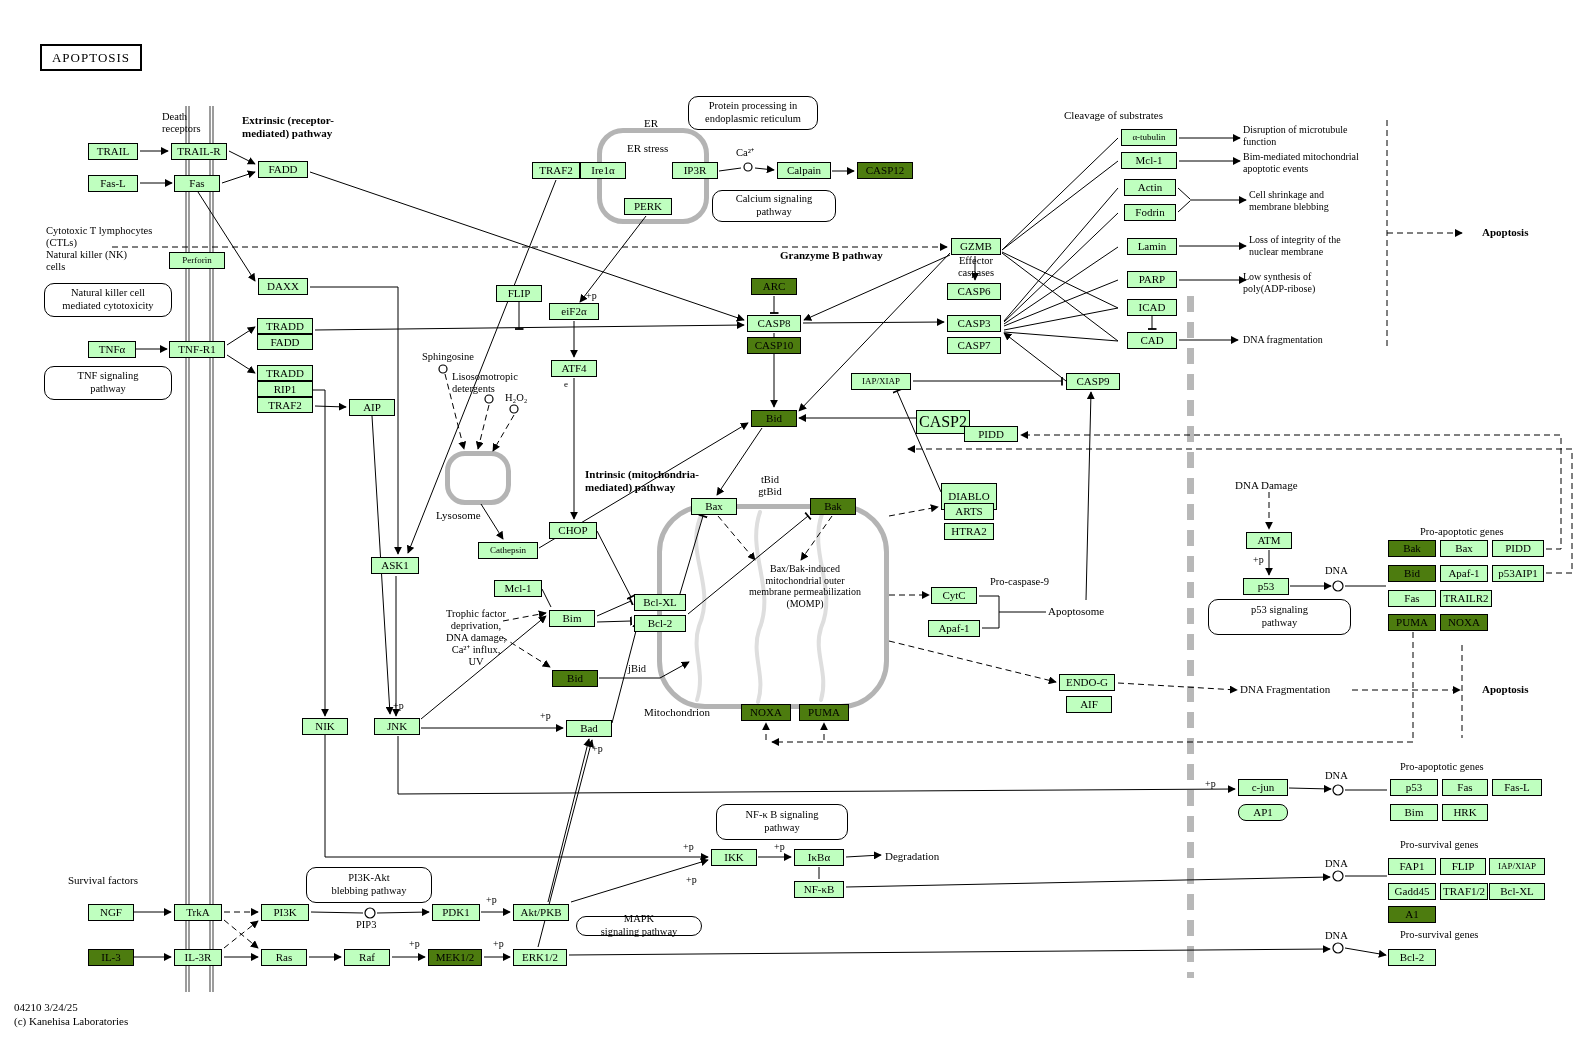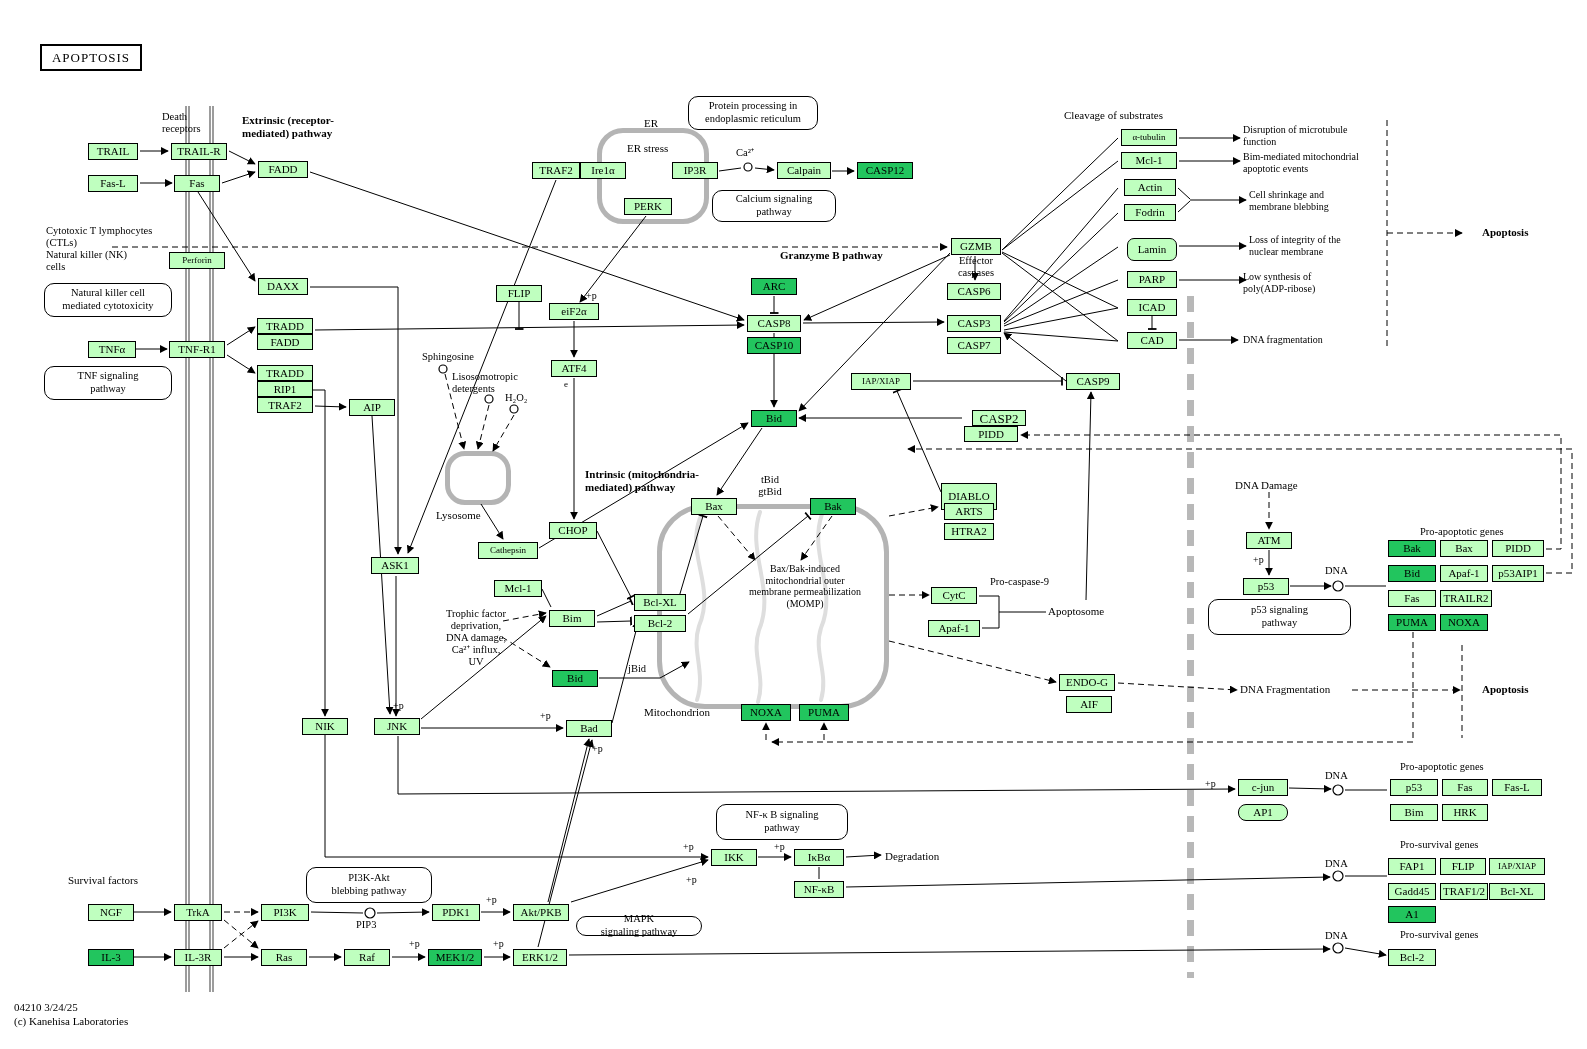--- a/index.html
+++ b/index.html
@@ -17,21 +17,21 @@
   #mito{left:657px;top:504px;width:232px;height:205px}
   #lyso{left:445px;top:451px;width:66px;height:54px;border-radius:20px}
   #er{left:597px;top:128px;width:112px;height:96px;border-radius:26px}
   #edge-layer{position:absolute;left:0;top:0;z-index:2}
   .edge{fill:none;stroke:#000;stroke-width:1}
   .edge.dash{stroke-dasharray:6 4}
   .crista{fill:none;stroke:#dedede;stroke-width:4;stroke-linecap:round}
   .circ{fill:#fff;stroke:#000;stroke-width:1.2}
   .node{position:absolute;border:1px solid #000;background:#bfffbf;display:flex;align-items:center;
         justify-content:center;line-height:1;z-index:3;white-space:nowrap}
-  .node.white{background:#22c55e}
+  .node.white{background:#4d7c0f}
   .lbl{position:absolute;font-size:11px;line-height:1.15;white-space:pre-line;z-index:3}
   .lbl.b{font-weight:bold}
   .lbl.c{text-align:center}
   .pbox{position:absolute;border:1.5px solid #000;border-radius:10px;background:#fff;display:flex;
         align-items:center;justify-content:center;text-align:center;font-size:10.5px;line-height:1.2;
         z-index:3;white-space:pre-line}
   .footer{position:absolute;left:14px;top:1000px;font-size:11px;line-height:1.3;z-index:3}
 </style>
 </head>
 <body>
@@ -235,28 +235,28 @@
       <div class="node" style="left: 551px; top: 360px; width: 46px; height: 17px; font-size: 11px;">ATF4</div>
       <div class="node white" style="left: 751px; top: 278px; width: 46px; height: 17px; font-size: 11px;">ARC</div>
       <div class="node" style="left: 747px; top: 315px; width: 54px; height: 17px; font-size: 11px;">CASP8</div>
       <div class="node white" style="left: 747px; top: 337px; width: 54px; height: 17px; font-size: 11px;">CASP10</div>
       <div class="node" style="left: 951px; top: 238px; width: 50px; height: 17px; font-size: 11px;">GZMB</div>
       <div class="node" style="left: 947px; top: 283px; width: 54px; height: 17px; font-size: 11px;">CASP6</div>
       <div class="node" style="left: 947px; top: 315px; width: 54px; height: 17px; font-size: 11px;">CASP3</div>
       <div class="node" style="left: 947px; top: 337px; width: 54px; height: 17px; font-size: 11px;">CASP7</div>
       <div class="node" style="left: 851px; top: 373px; width: 60px; height: 17px; font-size: 9px;">IAP/XIAP</div>
       <div class="node" style="left: 1066px; top: 373px; width: 54px; height: 17px; font-size: 11px;">CASP9</div>
-      <div class="node" style="left: 972px; top: 410px; width: 54px; height: 16px; font-size: 13px;">CASP2</div>
+      <div class="node" style="left: 916px; top: 410px; width: 54px; height: 24px; font-size: 16px;">CASP2</div>
       <div class="node" style="left: 964px; top: 426px; width: 54px; height: 16px; font-size: 11px;">PIDD</div>
       <div class="node white" style="left: 751px; top: 410px; width: 46px; height: 17px; font-size: 11px;">Bid</div>
       <div class="node" style="left: 1121px; top: 129px; width: 56px; height: 17px; font-size: 9px;">α-tubulin</div>
       <div class="node" style="left: 1121px; top: 152px; width: 56px; height: 17px; font-size: 11px;">Mcl-1</div>
       <div class="node" style="left: 1124px; top: 179px; width: 52px; height: 17px; font-size: 11px;">Actin</div>
       <div class="node" style="left: 1124px; top: 204px; width: 52px; height: 17px; font-size: 11px;">Fodrin</div>
-      <div class="node" style="left: 1127px; top: 238px; width: 50px; height: 23px; font-size: 11px; border-radius: 7px;">Lamin</div>
+      <div class="node" style="left: 1127px; top: 238px; width: 50px; height: 17px; font-size: 11px;">Lamin</div>
       <div class="node" style="left: 1127px; top: 271px; width: 50px; height: 17px; font-size: 11px;">PARP</div>
       <div class="node" style="left: 1127px; top: 299px; width: 50px; height: 17px; font-size: 11px;">ICAD</div>
       <div class="node" style="left: 1127px; top: 332px; width: 50px; height: 17px; font-size: 11px;">CAD</div>
       <div class="node" style="left: 691px; top: 498px; width: 46px; height: 17px; font-size: 11px;">Bax</div>
       <div class="node white" style="left: 810px; top: 498px; width: 46px; height: 17px; font-size: 11px;">Bak</div>
       <div class="node" style="left: 941px; top: 483px; width: 56px; height: 27px; font-size: 11px;">DIABLO</div>
       <div class="node" style="left: 944px; top: 503px; width: 50px; height: 17px; font-size: 11px;">ARTS</div>
       <div class="node" style="left: 944px; top: 523px; width: 50px; height: 17px; font-size: 11px;">HTRA2</div>
       <div class="node" style="left: 549px; top: 522px; width: 48px; height: 17px; font-size: 11px;">CHOP</div>
       <div class="node" style="left: 478px; top: 542px; width: 60px; height: 17px; font-size: 9px;">Cathepsin</div>

